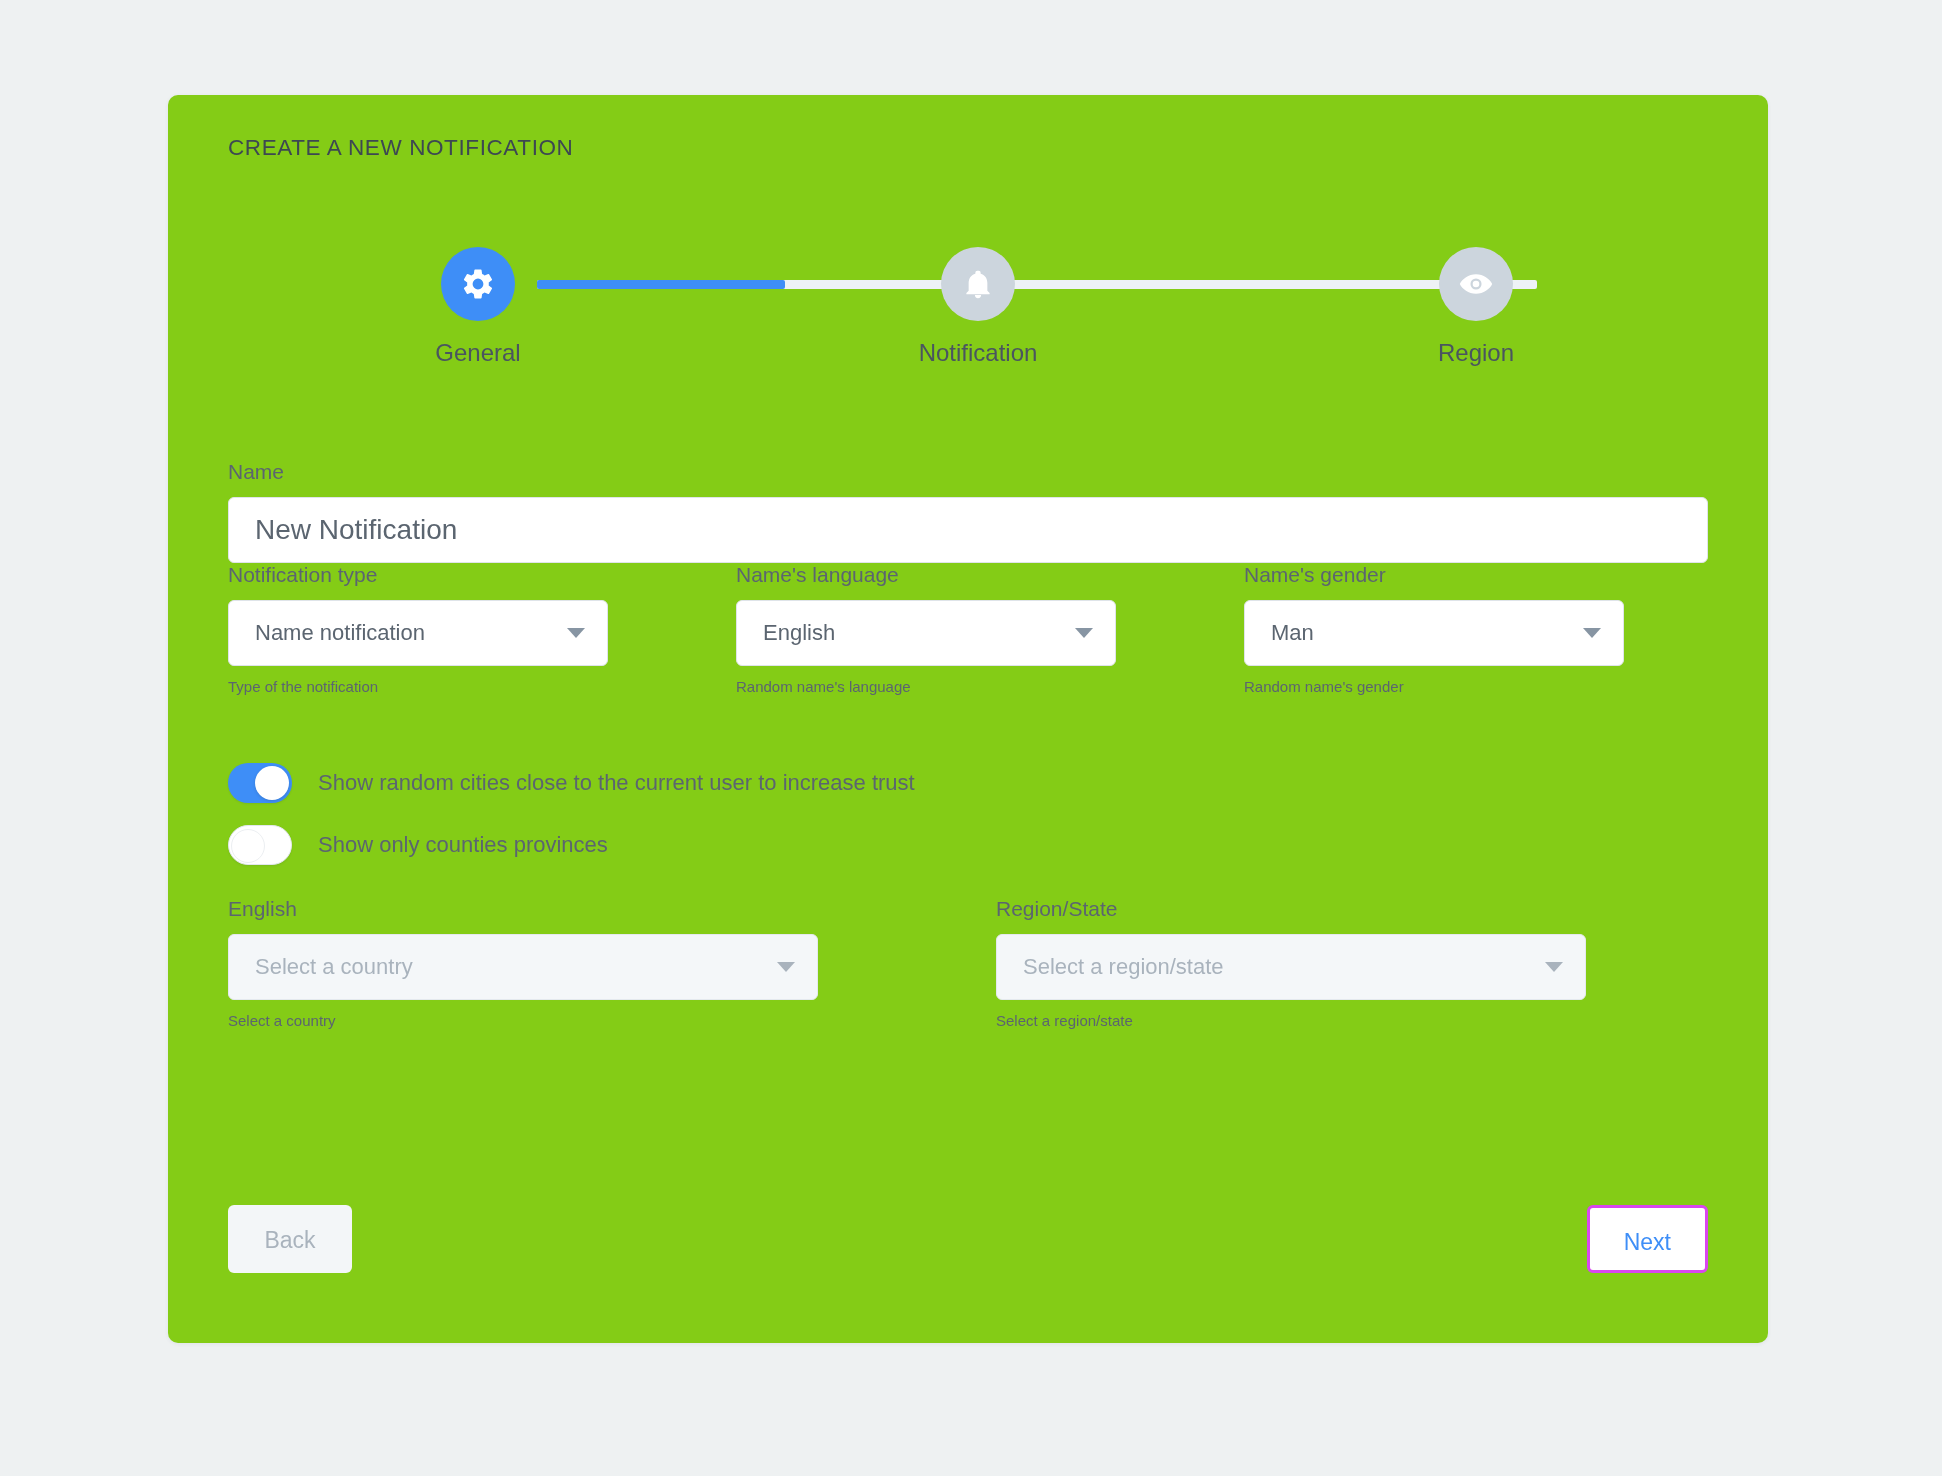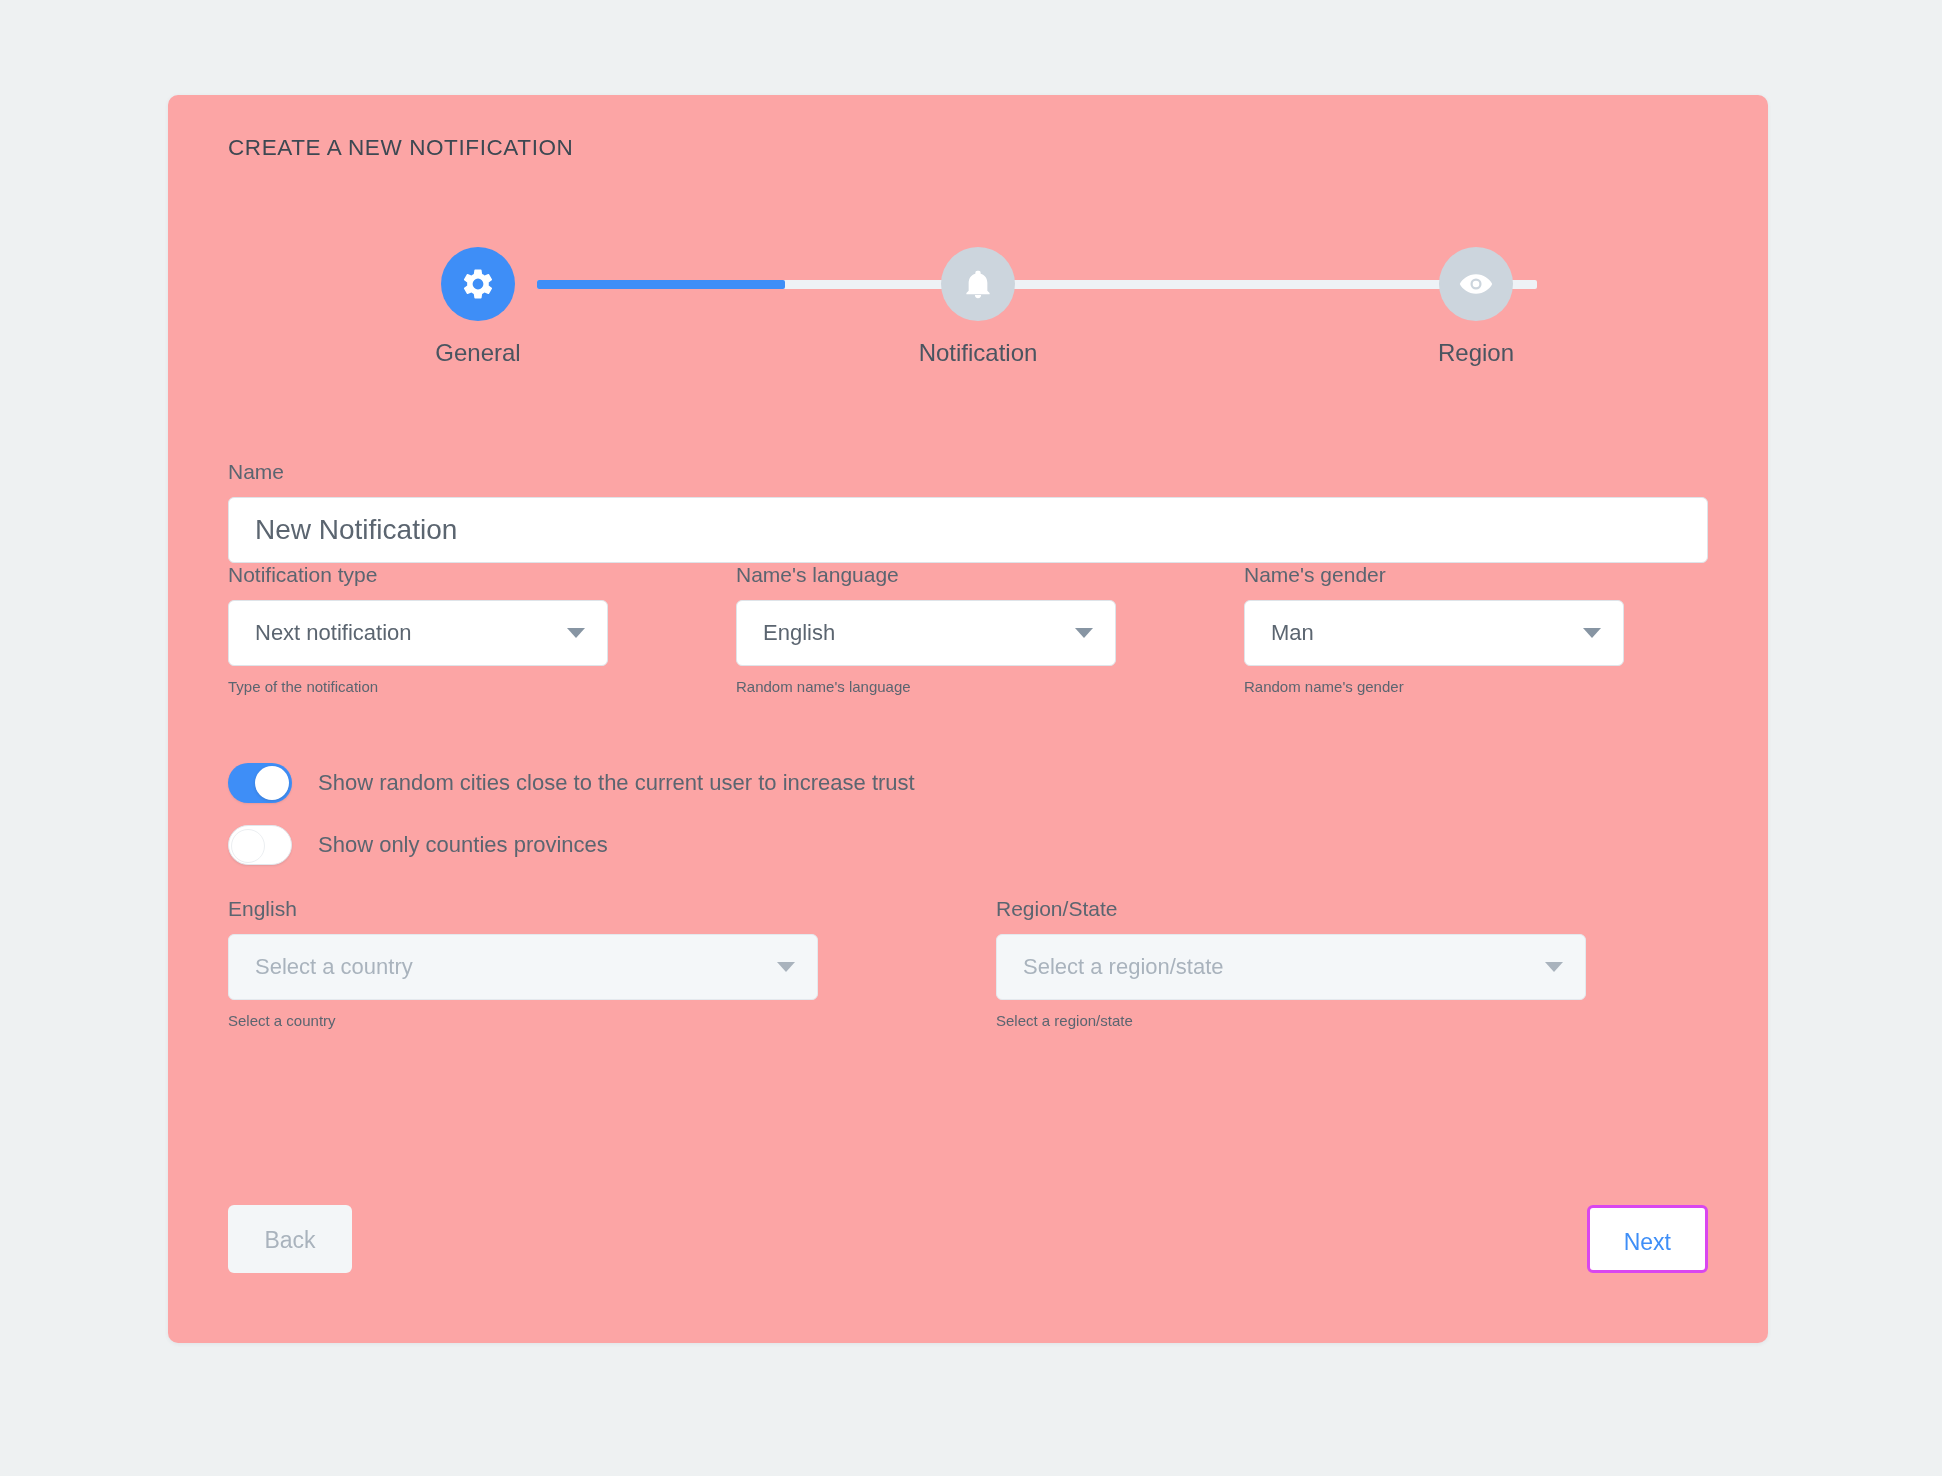--- a/index.html
+++ b/index.html
@@ -20,21 +20,21 @@
     background: #eef1f2;
   }
 
   
   .card {
     position: absolute;
     left: 168px;
     top: 95px;
     width: 1600px;
     height: 1248px;
-    background: #fca5a5;
+    background: #84cc16;
     border-radius: 10px;
     box-shadow: 0 1px 4px rgba(40,60,80,0.07);
   }
 
   .card-title {
     position: absolute;
     left: 60px;
     top: 40px;
     font-size: 22.5px;
     letter-spacing: 0.6px;
@@ -328,21 +328,21 @@
       <div>
         <label class="field-label">Name</label>
         <input class="text-input" type="text" value="New Notification" style="">
       </div>
 
       <div class="row-3">
 
         <div class="col">
           <label class="field-label">Notification type</label>
           <div class="select">
-            <span class="select-value">Next notification</span>
+            <span class="select-value">Name notification</span>
             <span class="select-caret"></span>
           </div>
           <span class="field-help">Type of the notification</span>
         </div>
 
         <div class="col">
           <label class="field-label">Name's language</label>
           <div class="select">
             <span class="select-value">English</span>
             <span class="select-caret"></span>

